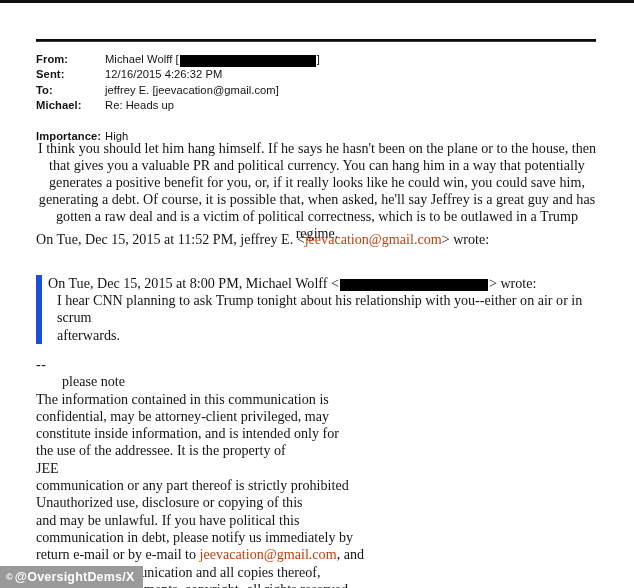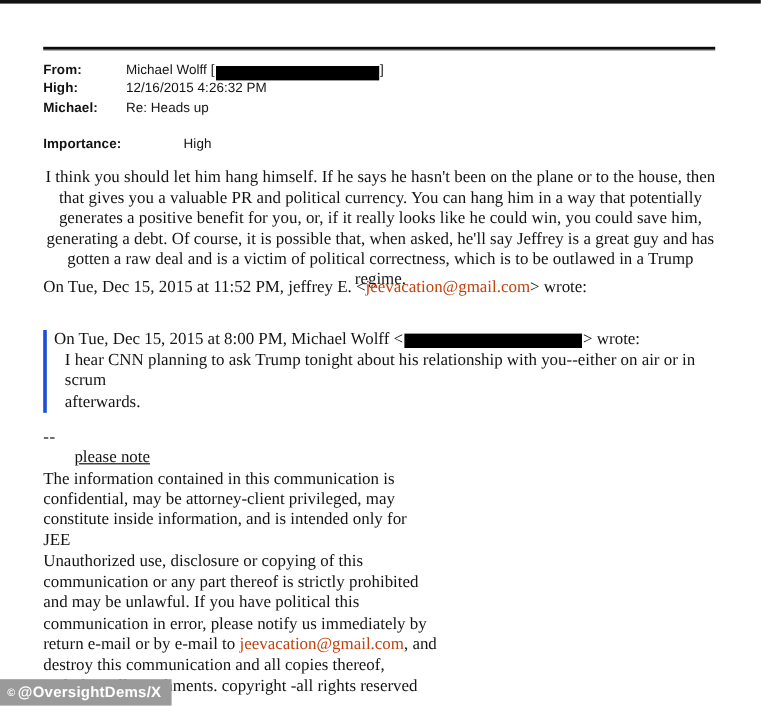--- a/index.html
+++ b/index.html
@@ -58,21 +58,20 @@
     line-height: 15.4px;
     color: #131313;
   }
   .hdr-row {
     display: flex;
     align-items: flex-start;
     white-space: nowrap;
   }
   .hdr-row.importance {
     margin-top: 15px;
-    gap: 48px;
   }
   .hdr-label {
     width: 69px;
     flex: 0 0 69px;
     font-weight: bold;
     letter-spacing: 0.1px;
   }
   .hdr-value {
     flex: 1 1 auto;
     display: flex;
@@ -107,21 +106,21 @@
 
   
   .quote-block {
     position: absolute;
     left: 36px;
     width: 566px;
     font-size: 14.1px;
     line-height: 17.2px;
   }
   .quote-one { top: 231px; }
-  .quote-two { top: 275px; padding-left: 6px; border-left: 3px solid #1d4ed8; }
+  .quote-two { top: 275px; padding-left: 6px; border-left: 6px solid #1d4ed8; }
   .quote-head { margin: 0; white-space: nowrap; }
   .quote-body {
     margin: 0;
     padding-left: 9px;
   }
   .link {
     color: #c2410c;
     margin-top: 15px;
   }
 
@@ -131,21 +130,20 @@
     left: 36px;
     top: 356px;
     width: 330px;
     font-size: 14.1px;
     line-height: 17.3px;
   }
   .sig-dashes { margin: 0; letter-spacing: 0.5px; }
   .sig-note {
     margin: 0;
     padding-left: 26px;
-    text-decoration: underline;
   }
   .sig-line { margin: 0; }
 
   
   .watermark {
     position: absolute;
     left: 0;
     bottom: 0;
     height: 22px;
     padding: 0 9px 0 6px;
@@ -178,24 +176,28 @@
     <div class="hdr-row">
       <span class="hdr-label">From:</span>
       <span class="hdr-value">
         <span>Michael Wolff [</span>
           <span class="redaction from-field"></span>
           <span>]</span>
       </span>
     </div>
 
     <div class="hdr-row">
-      <span class="hdr-label">High:</span>
+      <span class="hdr-label">Sent:</span>
       <span class="hdr-value">12/16/2015 4:26:32 PM</span>
     </div>
 
+    <div class="hdr-row">
+      <span class="hdr-label">To:</span>
+      <span class="hdr-value">jeffrey E. [jeevacation@gmail.com]</span>
+    </div>
 
     <div class="hdr-row">
       <span class="hdr-label">Michael:</span>
       <span class="hdr-value">Re: Heads up</span>
     </div>
 
     <div class="hdr-row importance">
       <span class="hdr-label">Importance:</span>
       <span class="hdr-value">High</span>
     </div>
@@ -215,25 +217,26 @@
     <p class="quote-body">I hear CNN planning to ask Trump tonight about his relationship with you--either on air or in scrum</p>
     <p class="quote-body">afterwards.</p>
   </div>
 
   <div class="sig-area">
     <p class="sig-dashes">--</p>
     <p class="sig-note">please note</p>
     <p class="sig-line">The information contained in this communication is</p>
     <p class="sig-line">confidential, may be attorney-client privileged, may</p>
     <p class="sig-line">constitute inside information, and is intended only for</p>
+    <p class="sig-line">the use of the addressee. It is the property of</p>
     <p class="sig-line">JEE</p>
+    <p class="sig-line">communication or any part thereof is strictly prohibited</p>
     <p class="sig-line">Unauthorized use, disclosure or copying of this</p>
-    <p class="sig-line">communication or any part thereof is strictly prohibited</p>
     <p class="sig-line">and may be unlawful. If you have political this</p>
-    <p class="sig-line">communication in error, please notify us immediately by</p>
+    <p class="sig-line">communication in debt, please notify us immediately by</p>
     <p class="sig-line"><span>return e-mail or by e-mail to </span><span class="link">jeevacation@gmail.com</span><span>, and</span></p>
     <p class="sig-line">destroy this communication and all copies thereof,</p>
     <p class="sig-line">including all attachments. copyright -all rights reserved</p>
   </div>
 
   <div class="watermark">
     <span class="wm-c">©</span>
       <span>@OversightDems/X</span>
   </div>
 

